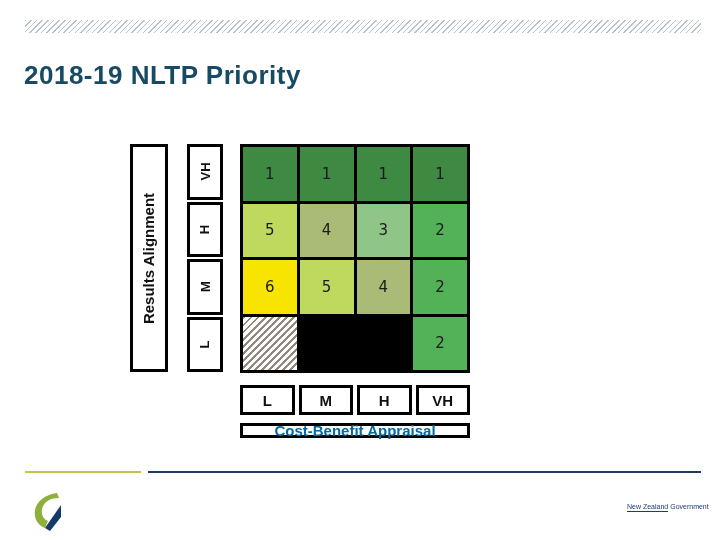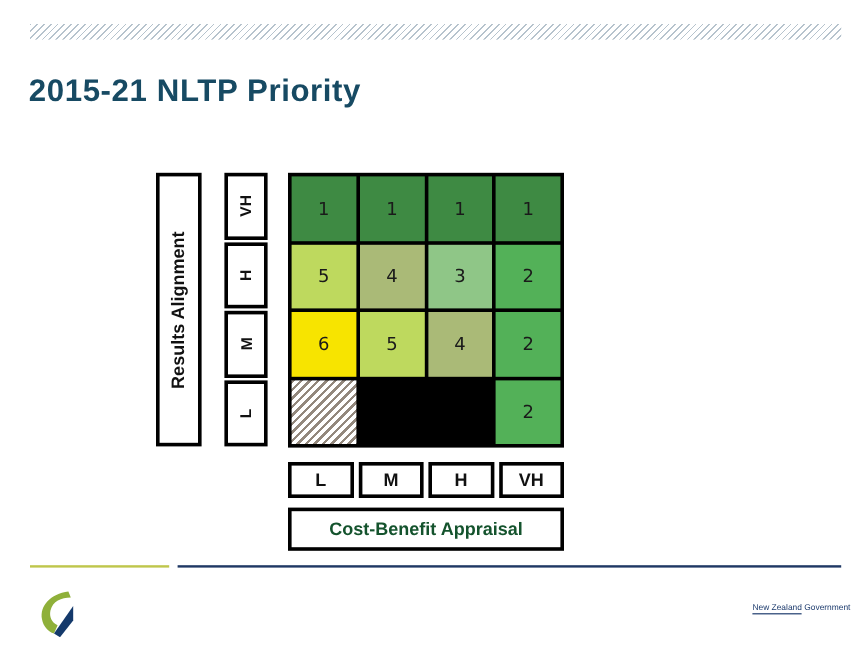--- a/index.html
+++ b/index.html
@@ -52,24 +52,24 @@
   .col-labels {
     position:absolute; left:240px; top:385px; width:230px; height:30px;
     display:flex; gap:4px;
   }
   .col-label {
     flex:1; background:#fff; border:3px solid #000;
     display:flex; align-items:center; justify-content:center;
     font-size:15px; font-weight:700; color:#111;
   }
   .x-axis-title {
-    position:absolute; left:240px; top:423px; width:230px; height:36px;
+    position:absolute; left:240px; top:423px; width:230px; height:15px;
     background:#fff; border:3px solid #000;
     display:flex; align-items:center; justify-content:center;
-    font-size:15px; font-weight:700; color:#14532d;
+    font-size:15px; font-weight:700; color:#0369a1;
   }
   
   .footer-line-yellow { position:absolute; left:25px; top:471px; width:116px; height:2px; background:#bfc64b; }
   .footer-line-navy { position:absolute; left:148px; top:471px; width:553px; height:2px; background:#1f3864; }
   .logo { position:absolute; left:30px; top:491px; display:flex; align-items:flex-start; }
   .logo-glyph { width:34px; height:40px; }
   .logo-text { margin-left:4px; line-height:1; padding-top:6px; }
   .logo-line1 { font-size:10px; font-weight:700; color:#14396b; letter-spacing:.3px; }
   .logo-nz { color:#8fb03a; font-size:9px; font-weight:700; margin-right:1px; }
   .logo-line2 { font-size:10px; font-weight:700; color:#14396b; letter-spacing:.3px; margin-left:9px; }
@@ -80,21 +80,21 @@
   }
   .govt-logo .u { border-bottom:1px solid #1e3c6e; padding-bottom:1px; }
 </style>
 </head>
 <body>
 
 <div id="slide">
 
   <div class="hatch-band"></div>
 
-  <div class="slide-title" style="color: rgb(23, 74, 99);">2015-21 NLTP Priority</div>
+  <div class="slide-title" style="color: rgb(23, 74, 99);">2018-19 NLTP Priority</div>
 
   <div class="vbox y-axis-title">
     <span>Results Alignment</span>
   </div>
 
   <div class="row-labels">
     <div class="vbox">
         <span>VH</span>
       </div>
     <div class="vbox">

